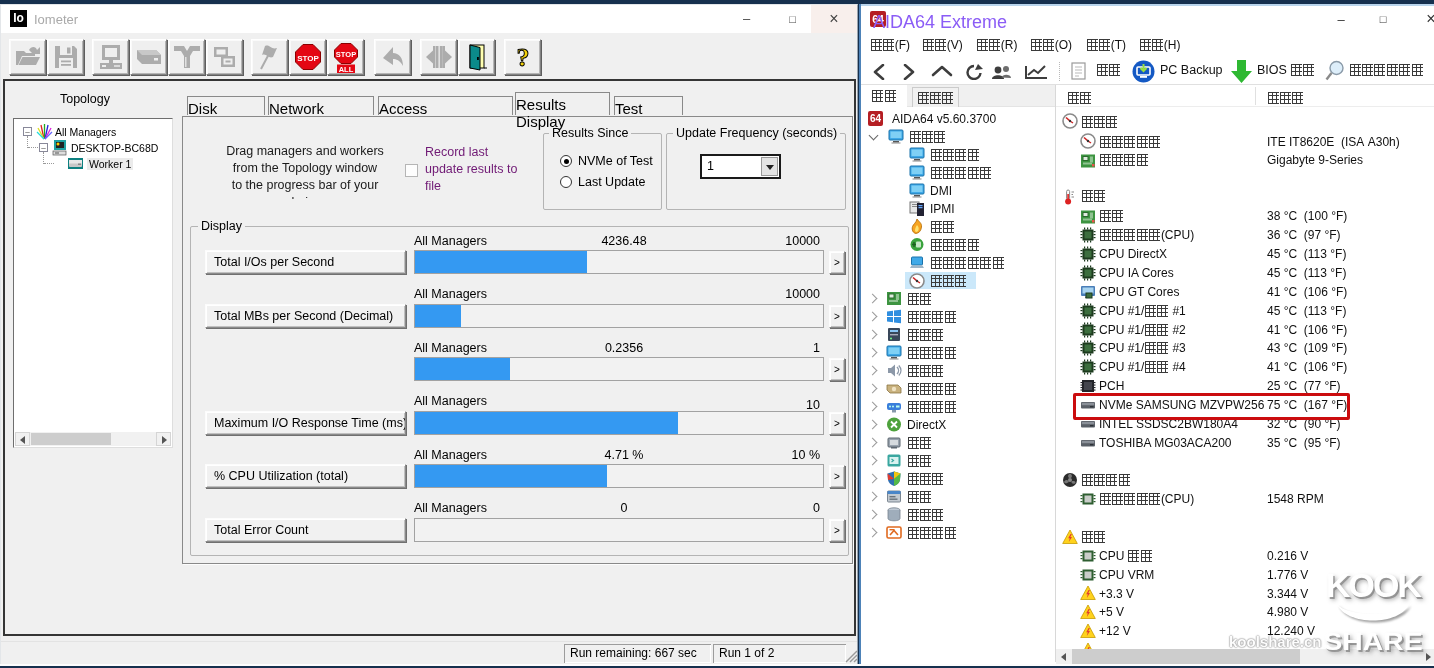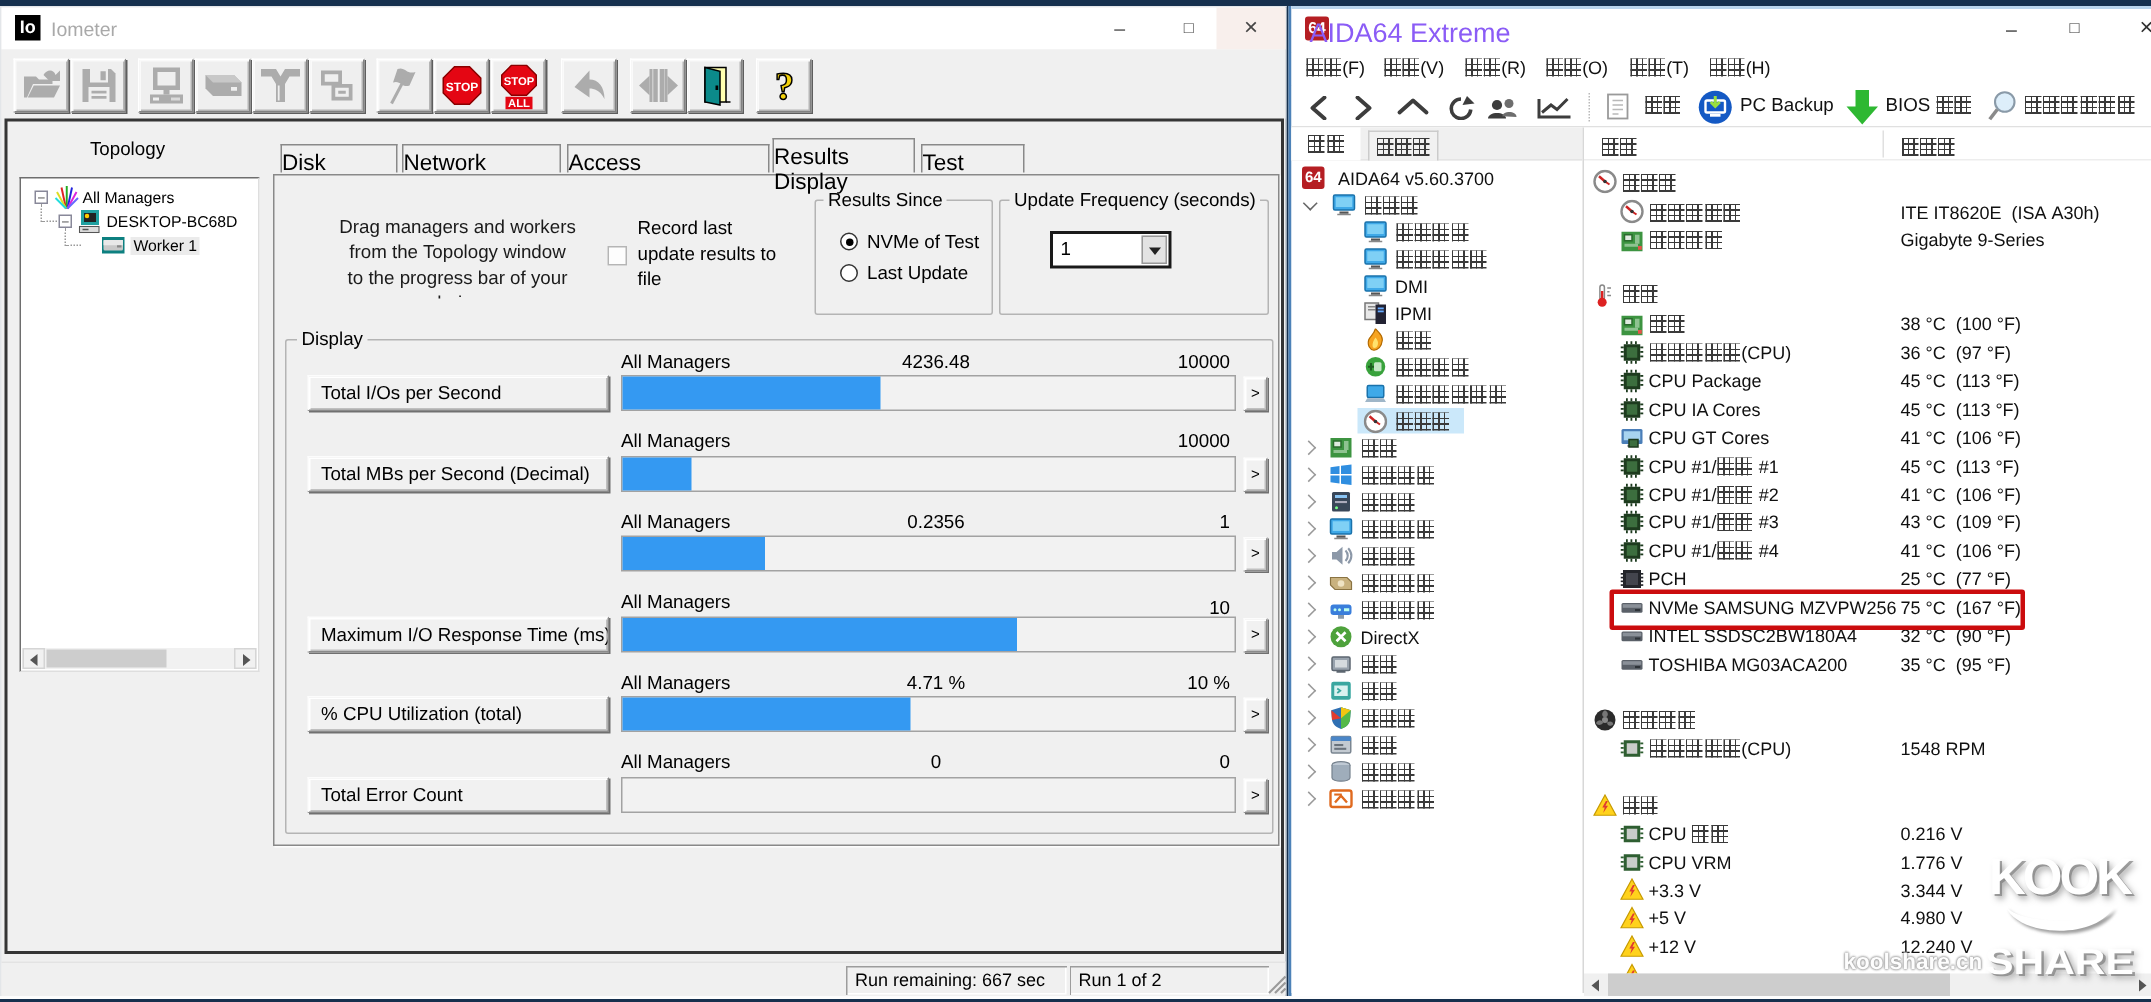--- a/index.html
+++ b/index.html
@@ -33,21 +33,21 @@
 .tr{border-width:4px 0 4px 5px;border-color:transparent transparent transparent #555}
 .sbthumb{position:absolute;top:1px;height:12px;background:#cdcdcd}
 
 .tab{top:15px;height:19px;background:#f0f0f0;border:1px solid #898989;border-bottom:none;font-size:15px;padding-top:3px;color:#000}
 .tab.on{top:11px;height:23px;z-index:5;background:#f0f0f0;box-shadow:0 0 0 1px #f0f0f0 inset}
 .pane{left:177px;top:35px;width:671px;height:448px;background:#f0f0f0;border:1px solid #898989;box-shadow:1px 1px 0 #fdfdfd}
 
 .grp{position:absolute;border:1px solid #b4b4b4;border-radius:2px}
 .grplbl{position:absolute;top:-8px;background:#f0f0f0;font-size:12.5px;padding:0 3px;white-space:nowrap}
 .dtext{font-size:12.5px;color:#1a1a1a;text-align:center;line-height:17px}
-.gtext{font-size:12.5px;color:#000000;line-height:17px}
+.gtext{font-size:12.5px;color:#701a75;line-height:17px}
 .radio{position:absolute;width:12px;height:12px;border-radius:50%;background:#fff;border:1px solid #333}
 .radio.sel:after{content:"";position:absolute;left:2.5px;top:2.5px;width:5px;height:5px;border-radius:50%;background:#000}
 .rlbl{position:absolute;font-size:12.5px;color:#000;white-space:nowrap}
 .combo{position:absolute;left:33px;top:20px;width:81px;height:25px;background:#fff;border:2px solid #1a1a1a;font-size:12.5px}
 .cbtn{position:absolute;right:1px;top:1px;width:17px;height:19px;background:#e3e3e3;border:1px solid #999;color:#222;font-size:8px;text-align:center;line-height:18px}
 
 .rowlbl{position:absolute;font-size:12.5px;color:#000;white-space:nowrap}
 .pbtn{position:absolute;left:14px;width:201px;height:24px;background:#f1f1f1;border:1px solid #8a8a8a;border-top-color:#fcfcfc;border-left-color:#fcfcfc;box-shadow:inset 1px 1px 0 #fff,inset -1px -1px 0 #c0c0c0,1px 1px 0 #707070;font-size:12.5px;text-align:left;padding:4px 0 0 8px;white-space:nowrap;overflow:hidden}
 .bar{position:absolute;left:223px;width:410px;height:24px;background:#f2f2f2;border:1px solid #a2a2a2}
 .fill{position:absolute;left:0;top:0;height:100%;background:#3499f2}
@@ -701,21 +701,21 @@
             <rect x="13.5" y="10" width="2" height="1.2"></rect>
             <rect x="4" y="0.5" width="1.2" height="2"></rect>
             <rect x="7" y="0.5" width="1.2" height="2"></rect>
             <rect x="10" y="0.5" width="1.2" height="2"></rect>
             <rect x="4" y="13.5" width="1.2" height="2"></rect>
             <rect x="7" y="13.5" width="1.2" height="2"></rect>
             <rect x="10" y="13.5" width="1.2" height="2"></rect>
           </g>
         </svg>
       </div>
-<div class="arow" style="left:43px;top:162px">CPU Package</div>
+<div class="arow" style="left:43px;top:162px">CPU DirectX</div>
 <div class="arow" style="left:211px;top:162px">45 °C&nbsp; (113 °F)</div>
 <div class="ab" style="left:24px;top:180px;width:16px;height:16px">
         <svg width="16" height="16" viewBox="0 0 16 16">
           <rect x="2.5" y="2.5" width="11" height="11" fill="#1d3b1e"></rect>
           <rect x="4.5" y="4.5" width="7" height="7" fill="#3c6e3e"></rect>
           <g fill="#1d3b1e">
             <rect x="0.5" y="4" width="2" height="1.2"></rect>
             <rect x="0.5" y="7" width="2" height="1.2"></rect>
             <rect x="0.5" y="10" width="2" height="1.2"></rect>
             <rect x="13.5" y="4" width="2" height="1.2"></rect>

